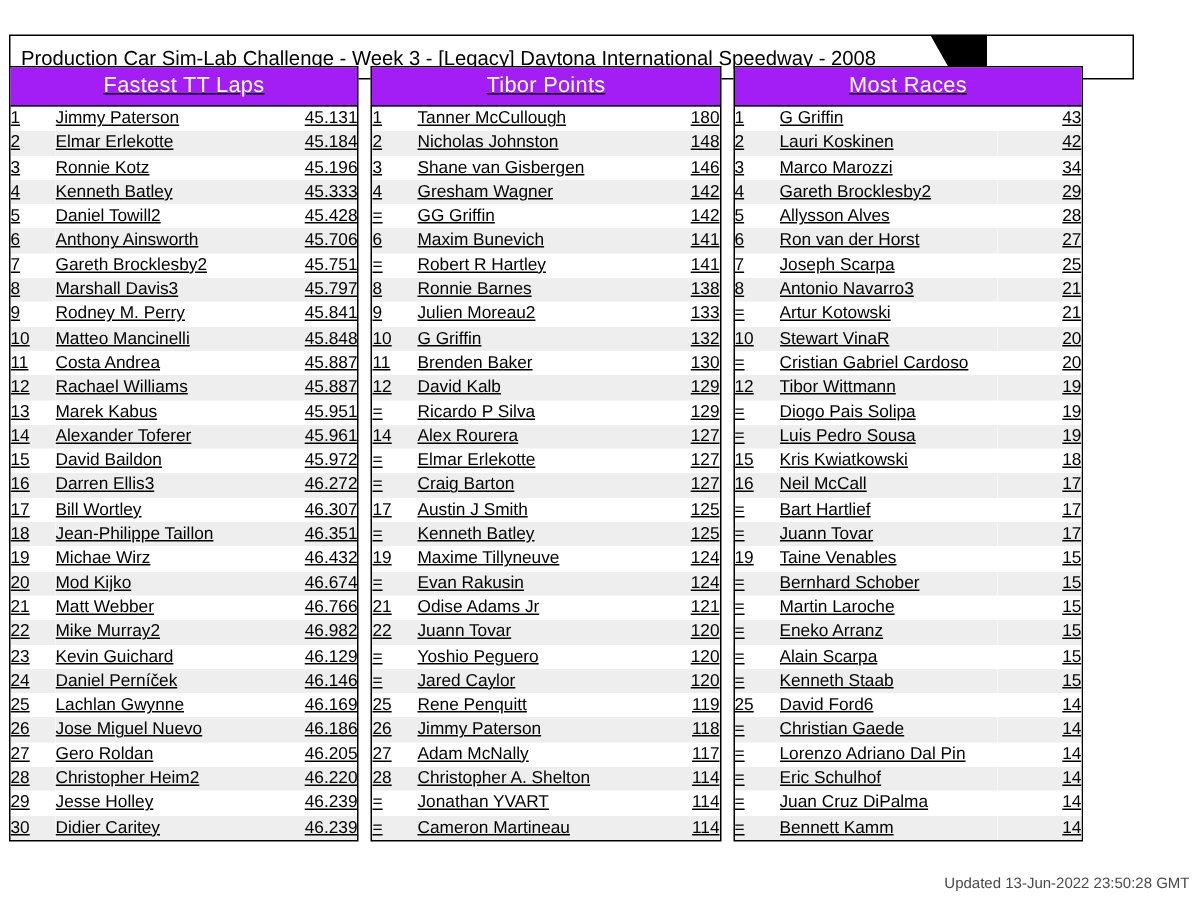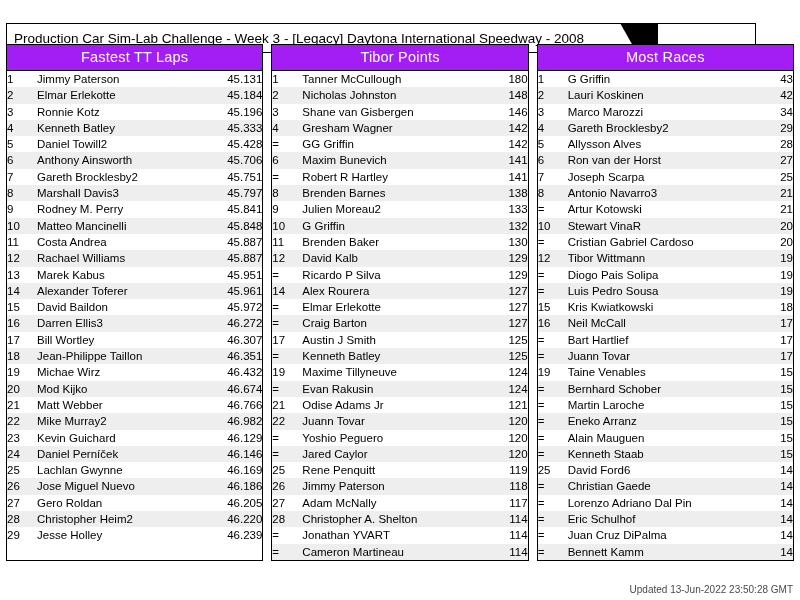--- a/index.html
+++ b/index.html
@@ -52,23 +52,24 @@
     width: 38px;
     height: 30px;
     background: #000000;
     clip-path: polygon(0 0, 100% 0, 100% 100%, 17px 100%);
   }
   
   .columns {
     position: absolute;
     top: 44px;
     left: 6px;
-    width: 788px;
+    width: 716px;
     display: flex;
     gap: 8px;
+    text-decoration: underline;
   }
   .col {
     width: 258px;
     border: 1px solid #000000;
     box-sizing: border-box;
     background: #ffffff;
   }
   .col-header {
     background: #a21ef5;
     color: #ffffff;
@@ -276,20 +277,25 @@
             <tr class="row-alt">
               <td class="pos">28</td>
               <td class="name">Christopher Heim2</td>
               <td class="val">46.220</td>
             </tr>
             <tr class="row-norm">
               <td class="pos">29</td>
               <td class="name">Jesse Holley</td>
               <td class="val">46.239</td>
             </tr>
+            <tr class="row-alt">
+              <td class="pos">30</td>
+              <td class="name">Didier Caritey</td>
+              <td class="val">46.239</td>
+            </tr>
           </tbody>
       </table>
     </div>
 
     <div class="col">
       <div class="col-header">Tibor Points</div>
       <table class="rank">
         <tbody id="tbody-1">
             <tr class="row-norm">
               <td class="pos">1</td>
@@ -321,21 +327,21 @@
               <td class="name">Maxim Bunevich</td>
               <td class="val">141</td>
             </tr>
             <tr class="row-norm">
               <td class="pos">=</td>
               <td class="name">Robert R Hartley</td>
               <td class="val">141</td>
             </tr>
             <tr class="row-alt">
               <td class="pos">8</td>
-              <td class="name">Brenden Barnes</td>
+              <td class="name">Ronnie Barnes</td>
               <td class="val">138</td>
             </tr>
             <tr class="row-norm">
               <td class="pos">9</td>
               <td class="name">Julien Moreau2</td>
               <td class="val">133</td>
             </tr>
             <tr class="row-alt">
               <td class="pos">10</td>
               <td class="name">G Griffin</td>
@@ -554,21 +560,21 @@
               <td class="name">Martin Laroche</td>
               <td class="val">15</td>
             </tr>
             <tr class="row-alt">
               <td class="pos">=</td>
               <td class="name">Eneko Arranz</td>
               <td class="val">15</td>
             </tr>
             <tr class="row-norm">
               <td class="pos">=</td>
-              <td class="name">Alain Mauguen</td>
+              <td class="name">Alain Scarpa</td>
               <td class="val">15</td>
             </tr>
             <tr class="row-alt">
               <td class="pos">=</td>
               <td class="name">Kenneth Staab</td>
               <td class="val">15</td>
             </tr>
             <tr class="row-norm">
               <td class="pos">25</td>
               <td class="name">David Ford6</td>

